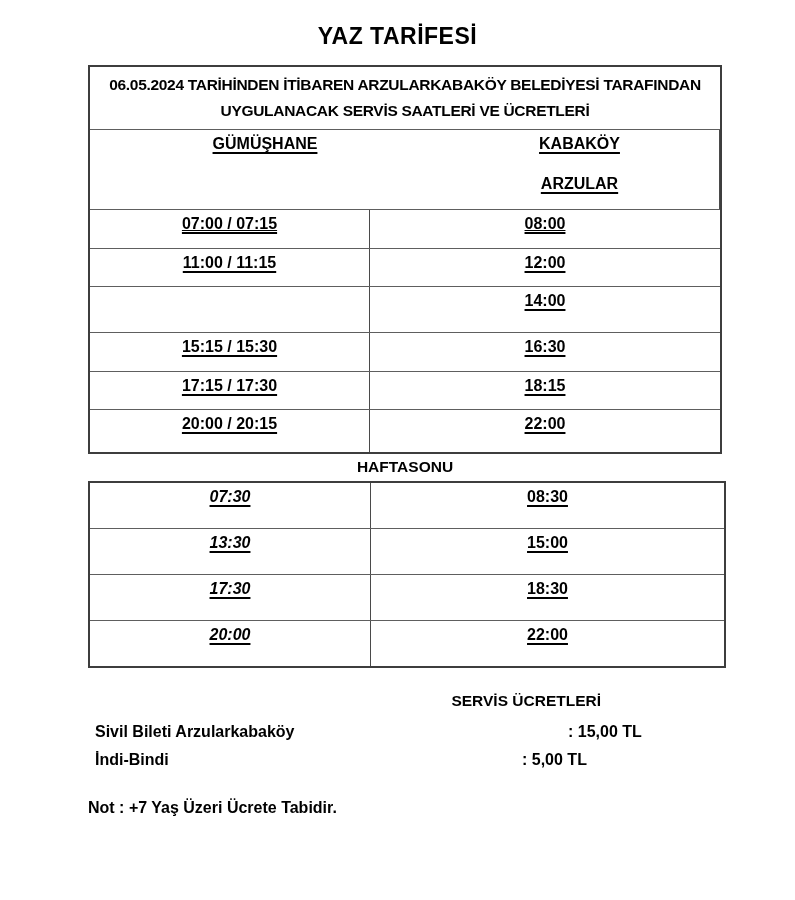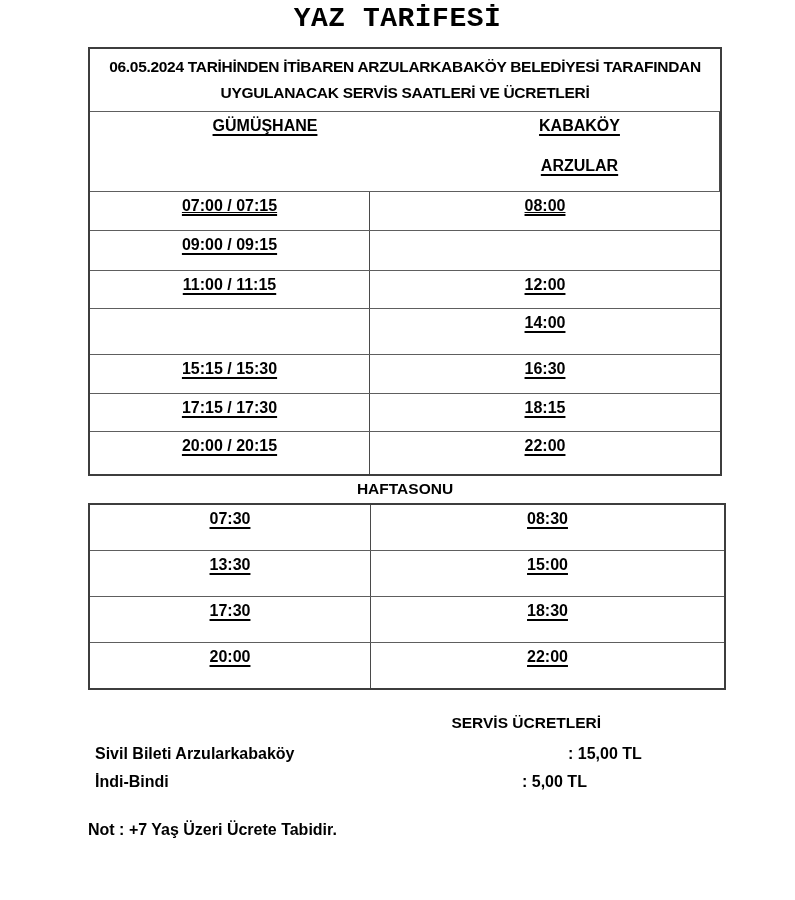--- a/index.html
+++ b/index.html
@@ -8,26 +8,25 @@
     position: relative;
     width: 795px;
     height: 900px;
     background: #ffffff;
     color: #000000;
     font-family: "Liberation Sans", sans-serif;
     font-weight: bold;
     overflow: hidden;
   }
   .doc-title {
-    padding-top: 5px;
+    padding-top: 23px;
     text-align: center;
-    font-size: 28px;
+    font-size: 23px;
     letter-spacing: 0.5px;
     line-height: 27px;
-    font-family: Liberation Mono, monospace;
   }
   .content { margin-left: 88px; width: 634px; }
 
   
   .sched-table {
     margin-top: 15px;
     border: 2px solid #3d3d3d;
     width: 634px;
     background: #fff;
   }
@@ -64,21 +63,21 @@
     font-size: 15.5px;
     line-height: 19px;
   }
   .weekend-table {
     margin-top: 5px;
     border: 2px solid #3d3d3d;
     width: 638px;
     background: #fff;
   }
   .weekend-table .trow:first-child { border-top: none; }
-  .weekend-table .cell.left { width: 281px; }
+  .weekend-table .cell.left { width: 281px; font-style: italic; }
   .w0 { height: 45px; } .w1 { height: 46px; } .w2 { height: 46px; } .w3 { height: 46px; }
   .sched-table .trow:first-of-type { border-top: 1px solid #5e5e5e; }
 
   
   .fees { margin-left: 7px; margin-top: 23px; }
   .fees-title {
     width: 506px;
     text-align: right;
     font-size: 15.5px;
     line-height: 20px;
@@ -113,24 +112,20 @@
         </div>
         <div class="cell left">
           <div><span class="u">KABAKÖY</span></div>
           <div class="colhead-line2"><span class="u">ARZULAR</span></div>
         </div>
       </div>
 
       <div class="trow r0">
         <div class="cell left"><span class="u">07:00 / 07:15</span></div>
         <div class="cell right"><span class="u">08:00</span></div>
-      </div>
-      <div class="trow r1">
-        <div class="cell left"><span class="u">09:00 / 09:15</span></div>
-        <div class="cell right"><span class="u"></span></div>
       </div>
       <div class="trow r2">
         <div class="cell left"><span class="u">11:00 / 11:15</span></div>
         <div class="cell right"><span class="u">12:00</span></div>
       </div>
       <div class="trow r3">
         <div class="cell left"><span class="u"></span></div>
         <div class="cell right"><span class="u">14:00</span></div>
       </div>
       <div class="trow r4">

